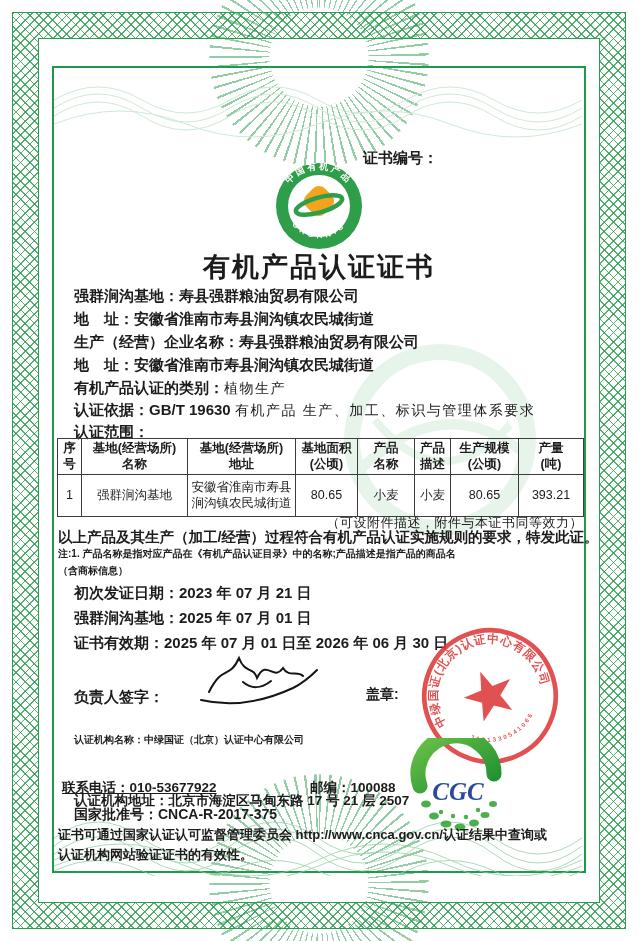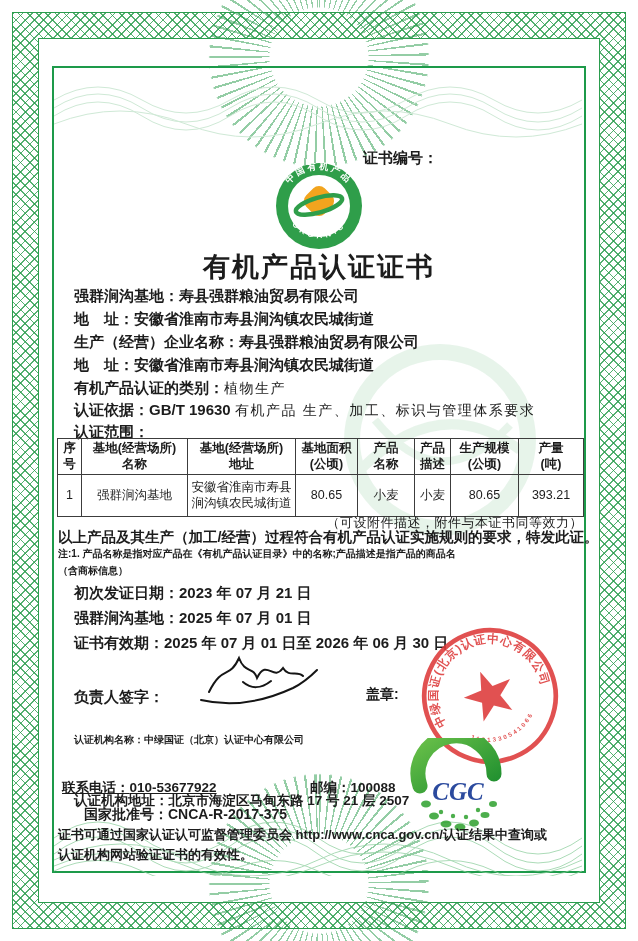--- a/index.html
+++ b/index.html
@@ -230,21 +230,21 @@
 </div>
 <div class="small-b" style="left:74px;top:756px;margin-top:36px;">
   <span>认证机构地址：</span><span>北京市海淀区马甸东路 17 号 21 层 2507</span>
 </div>
 <div class="small-b" style="left:62px;top:779px;text-decoration:underline;">
   <span>联系电话：</span><span>010-53677922</span>
 </div>
 <div class="small-b" style="left:310px;top:779px;">
   <span>邮编：</span><span>100088</span>
 </div>
-<div class="small-b" style="left:84px;top:806px;font-size:14px;">
+<div class="small-b" style="left:74px;top:806px;font-size:14px;">
   <span>国家批准号：</span><span>CNCA-R-2017-375</span>
 </div>
 
 <svg class="abs" style="left:408px;top:738px;" width="100" height="100" viewBox="0 0 100 100">
   <defs>
     <linearGradient id="gGreen" x1="0" y1="0" x2="1" y2="1">
       <stop offset="0" stop-color="#6cc24a"></stop>
         <stop offset="1" stop-color="#1f8f2f"></stop>
     </linearGradient>
   </defs>

